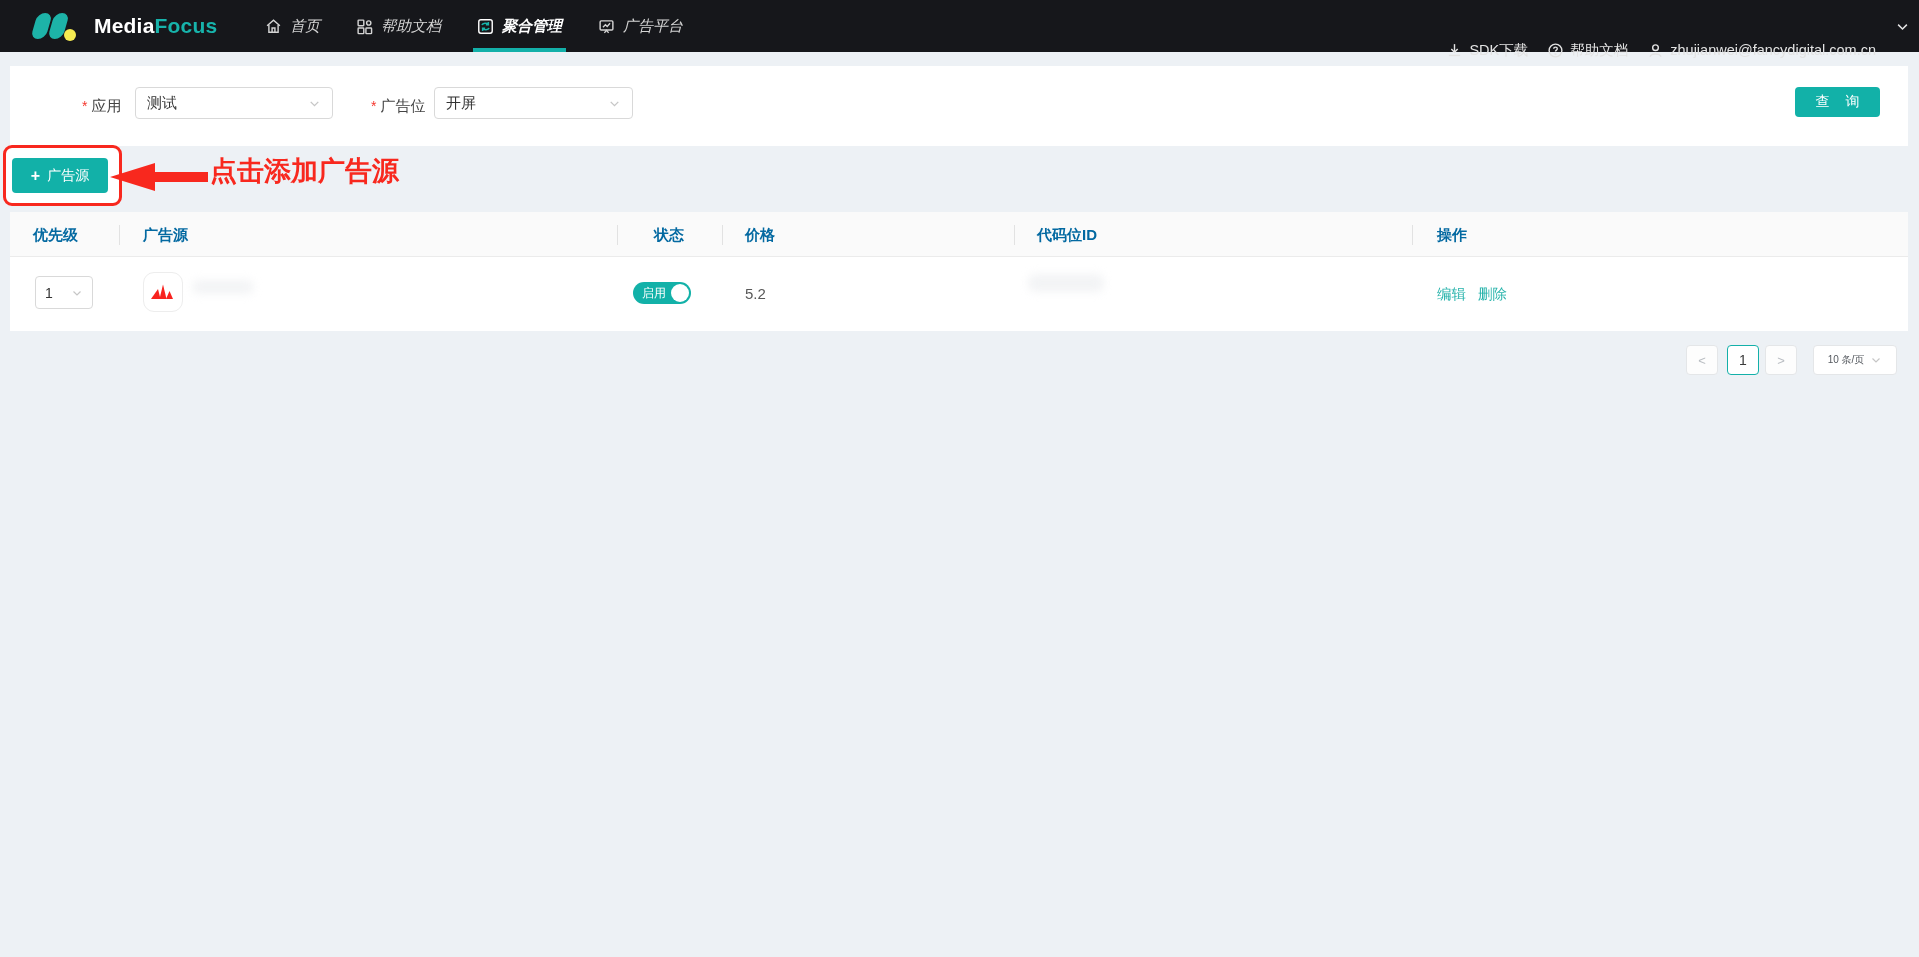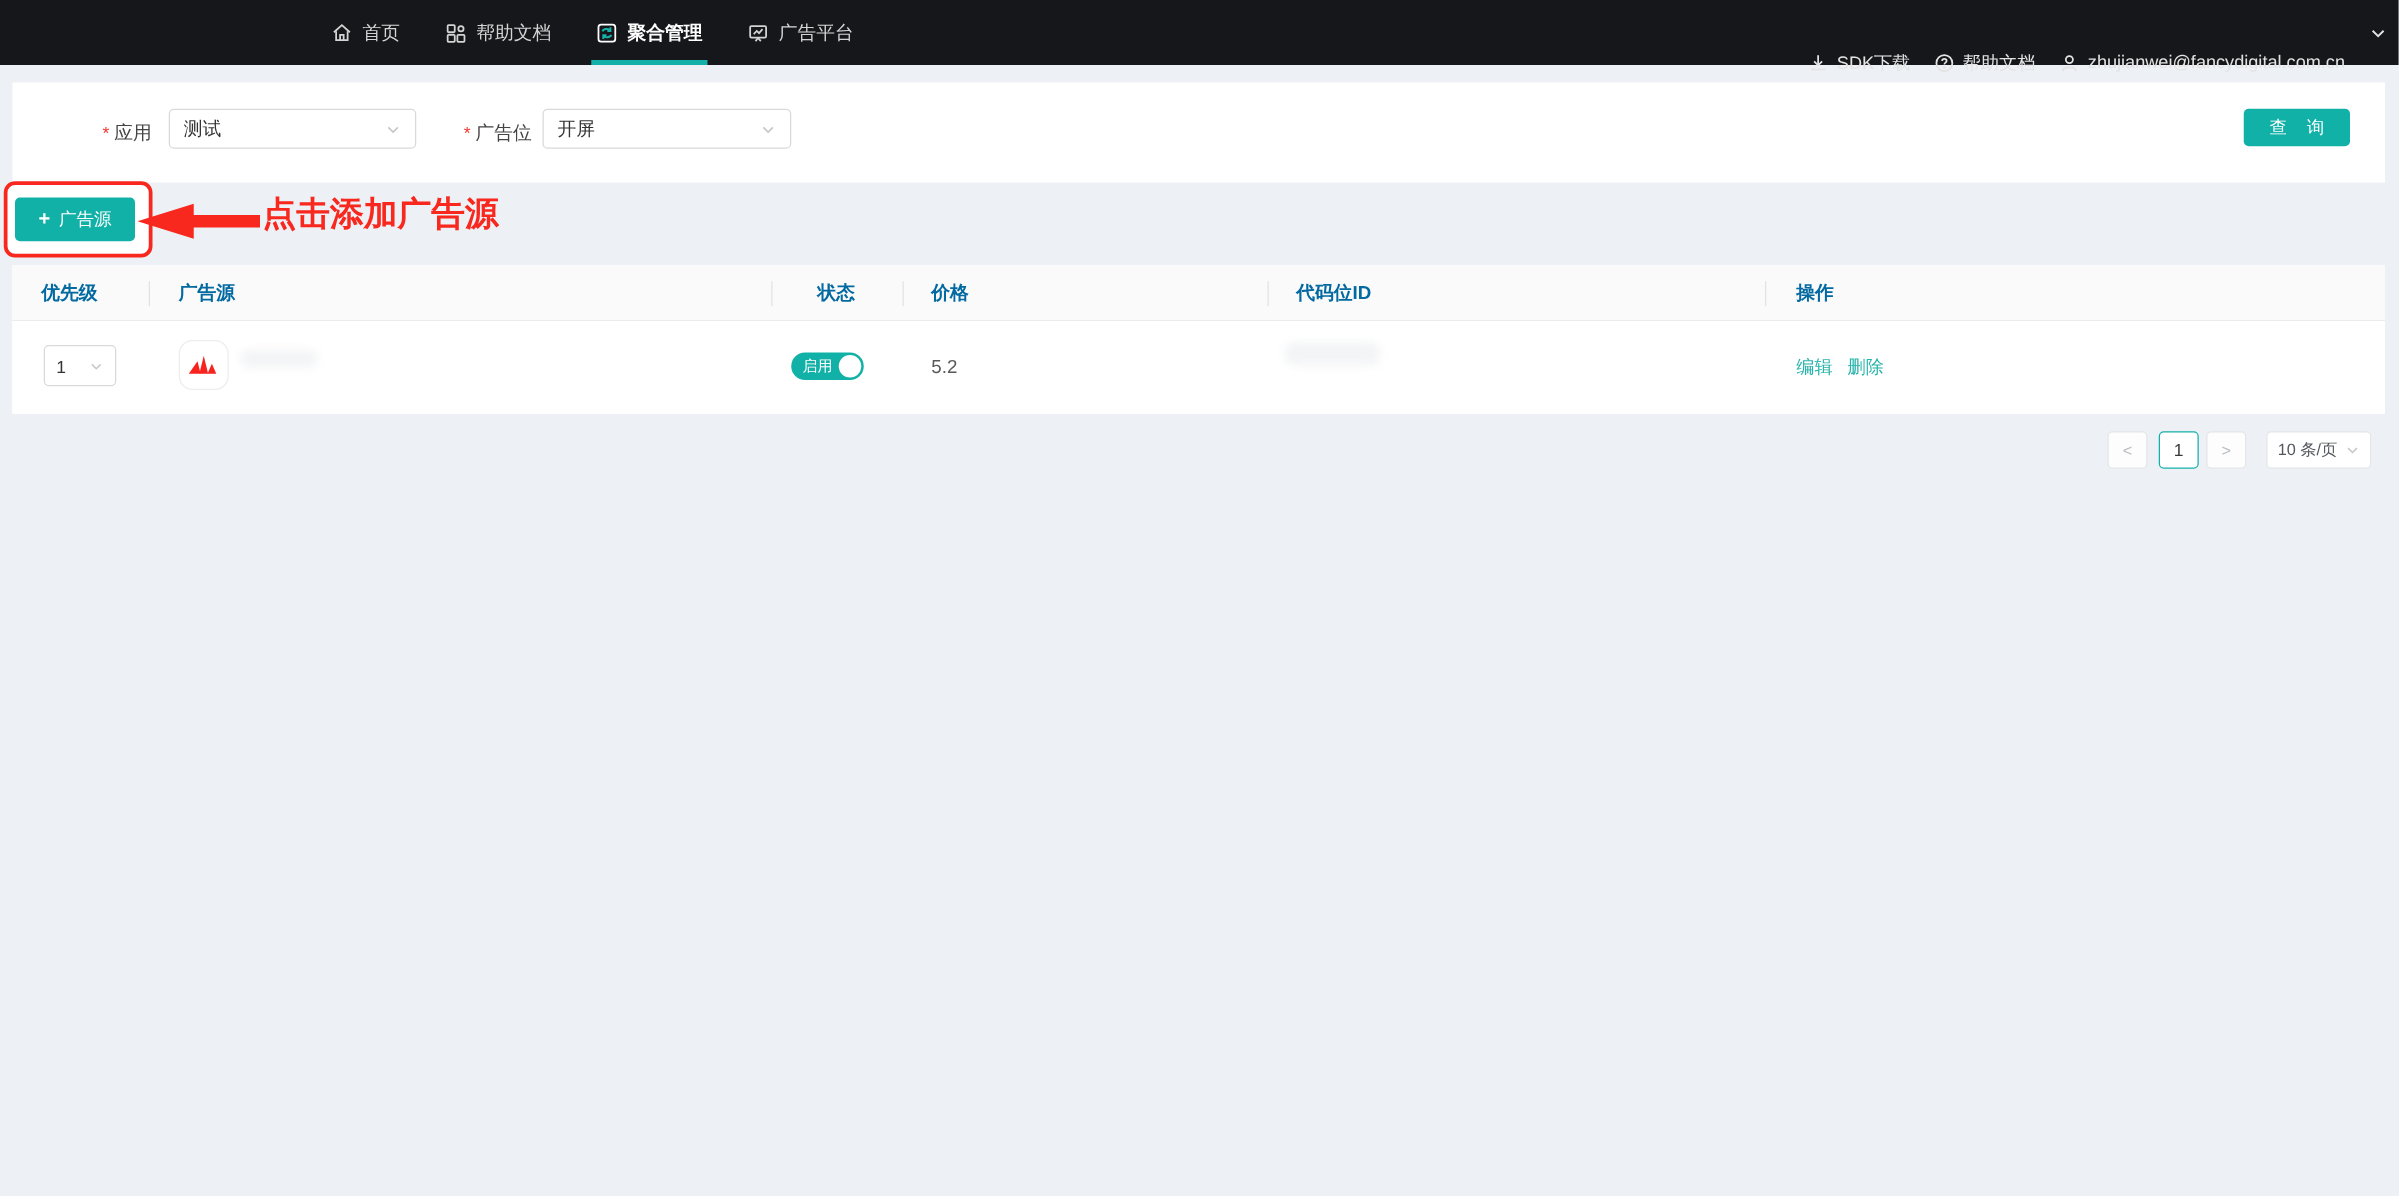--- a/index.html
+++ b/index.html
@@ -19,21 +19,21 @@
   .brand { position:absolute; left:28px; top:0; height:52px; display:flex; align-items:center; }
   .logo-mark { position:relative; width:52px; height:34px; margin-right:14px; }
   .logo-bar { position:absolute; width:15px; height:26px; border-radius:8px; background:#1db3a8; transform:skewX(-16deg); }
   .logo-bar.b1 { left:6px; top:4px; }
   .logo-bar.b2 { left:23px; top:4px; }
   .logo-dot { position:absolute; left:36px; top:20px; width:12px; height:12px; border-radius:50%; background:#f6ec52; }
   .brand-text { font-size:21px; font-weight:bold; letter-spacing:0.2px; }
   .brand-text .media { color:#ffffff; }
   .brand-text .focus { color:#17b3ab; }
 
-  .nav-menu { position:absolute; left:265px; top:0; height:52px; display:flex; gap:36px; }
+  .nav-menu { position:absolute; left:265px; top:0; height:52px; display:flex; gap:36px;font-style:italic; }
   .nav-item { position:relative; height:52px; display:flex; align-items:center; gap:8px;
               color:#d4d4d4; font-size:15px; cursor:pointer; }
   .nav-item.active { color:#ffffff; font-weight:bold; }
   .nav-item .underline { position:absolute; left:-4px; right:-4px; bottom:0; height:4px; background:#13b0a9; }
   .nav-icon { width:17px; height:17px; display:block; }
 
   .nav-right { position:absolute; right:9px; top:0; height:52px; display:flex; align-items:center; gap:19px; }
   .nav-right .r-item { display:flex; align-items:center; gap:6px; color:#e3e3e3; font-size:14.5px; cursor:pointer;margin-top:48px; }
 
   
@@ -92,26 +92,36 @@
 
   
   .pager-btn { position:absolute; top:345px; width:32px; height:30px; border:1px solid #e4e6e8; border-radius:4px;
                background:#fdfdfd; display:flex; align-items:center; justify-content:center;
                font-size:13px; color:#b9bdc2; cursor:pointer; }
   .pg-prev { left:1686px; }
   .pg-next { left:1765px; }
   .pg-page { left:1727px; width:32px; border:1px solid #13b0a9; color:#3a3a3a; font-size:14px; background:#fff; }
   .pg-size { position:absolute; left:1813px; top:345px; width:84px; height:30px; border:1px solid #e4e6e8;
              border-radius:4px; background:#fff; display:flex; align-items:center; justify-content:center;
-             gap:6px; font-size:13px; color:#54585e; cursor:pointer; }
+             gap:6px; font-size:10px; color:#54585e; cursor:pointer; }
 </style>
 </head>
 <body>
 
 <div class="navbar">
+  <div class="brand">
+    <div class="logo-mark">
+      <div class="logo-bar b1"></div>
+      <div class="logo-bar b2"></div>
+      <div class="logo-dot"></div>
+    </div>
+    <div class="brand-text">
+      <span class="media">Media</span><span class="focus">Focus</span>
+    </div>
+  </div>
 
   <div class="nav-menu">
     <div class="nav-item">
       <svg class="nav-icon" viewBox="0 0 24 24" fill="none" stroke="#d4d4d4" stroke-width="2">
         <path d="M3 11 L12 3 L21 11"></path>
           <path d="M5.5 10 V20 H18.5 V10"></path>
           <path d="M10 20 V14 H14 V20"></path>
       </svg>
       <span>首页</span>
     </div>

